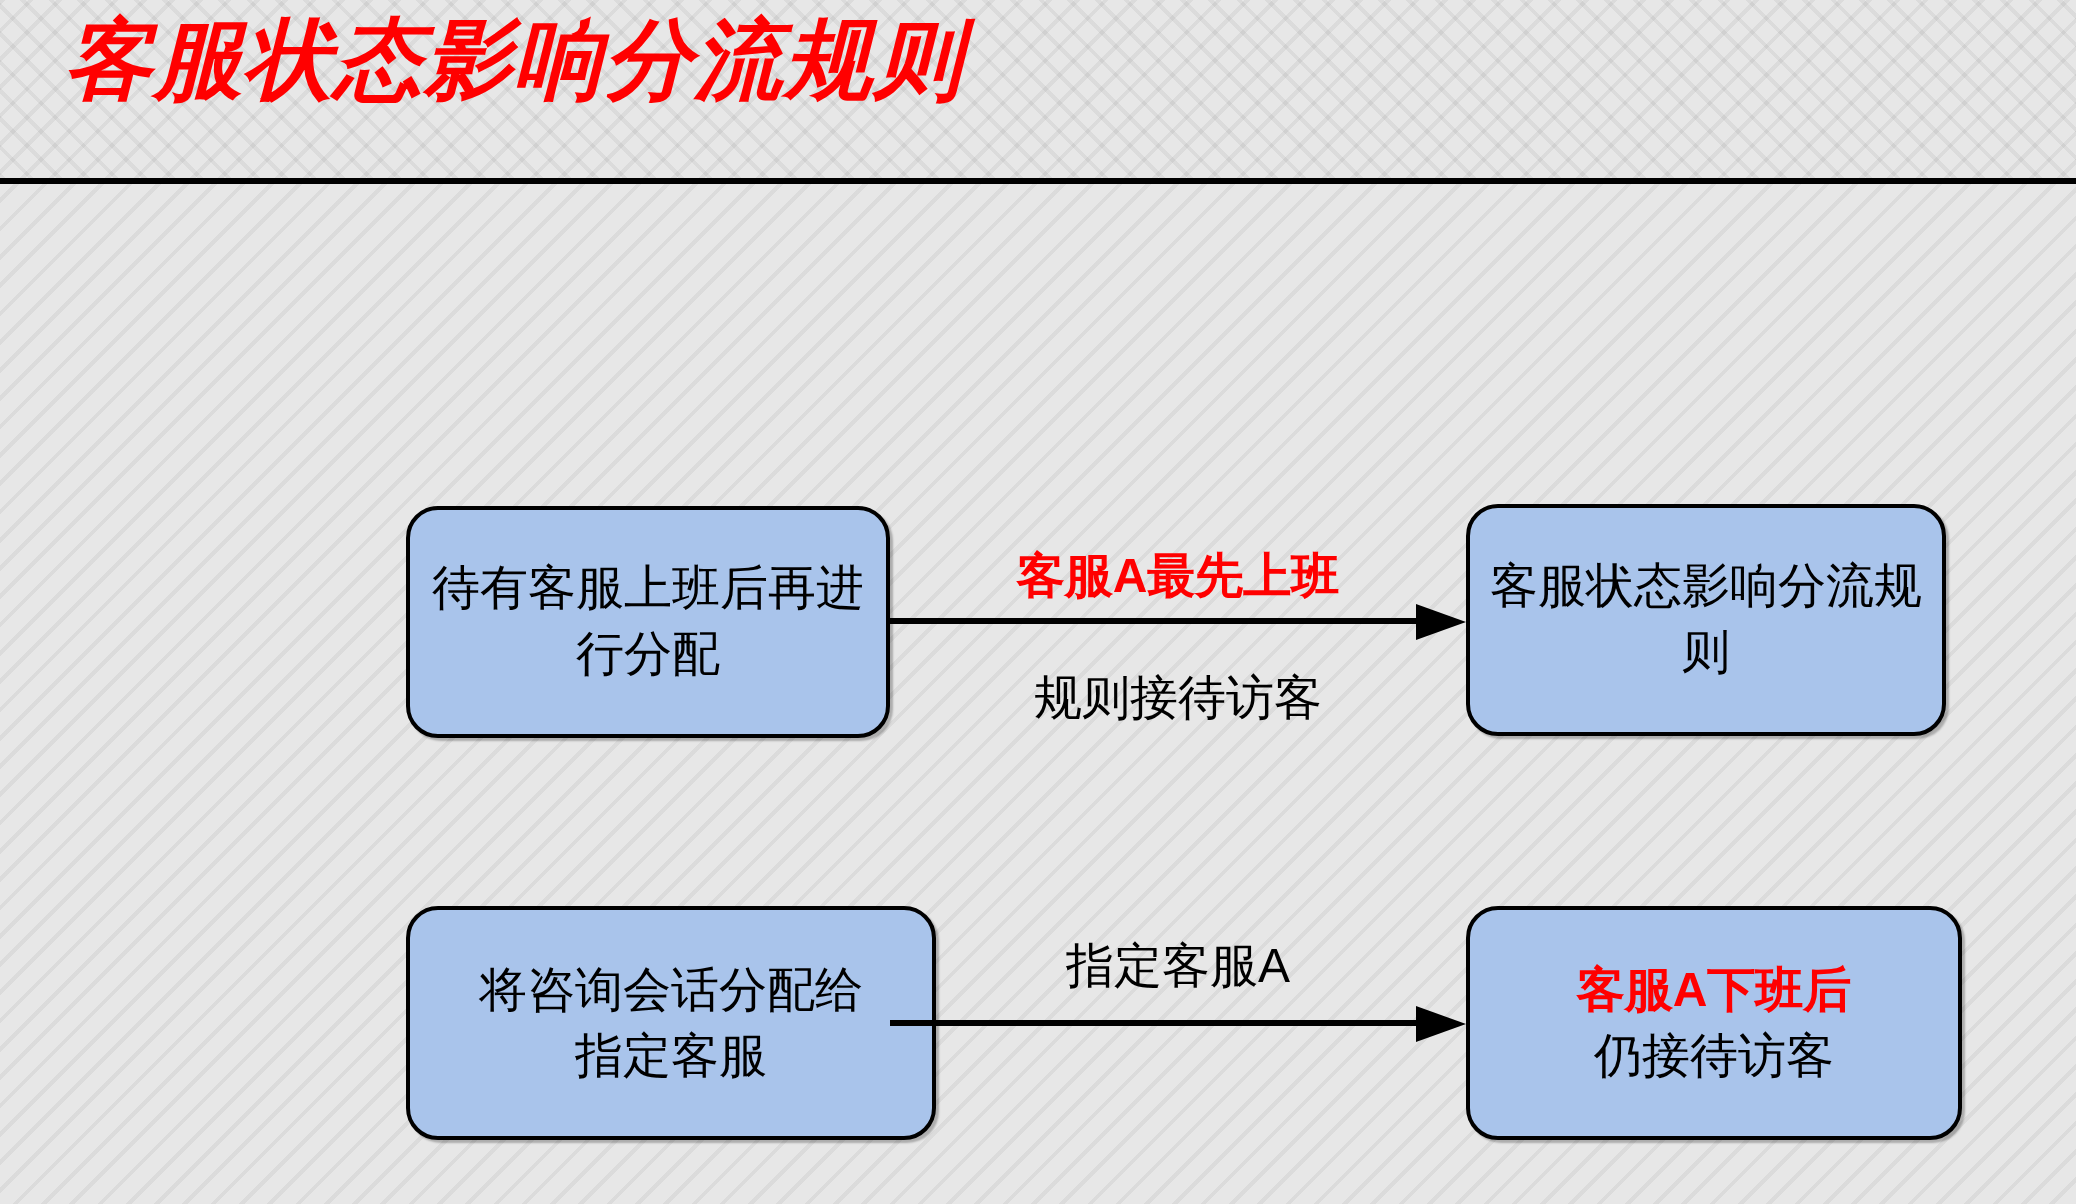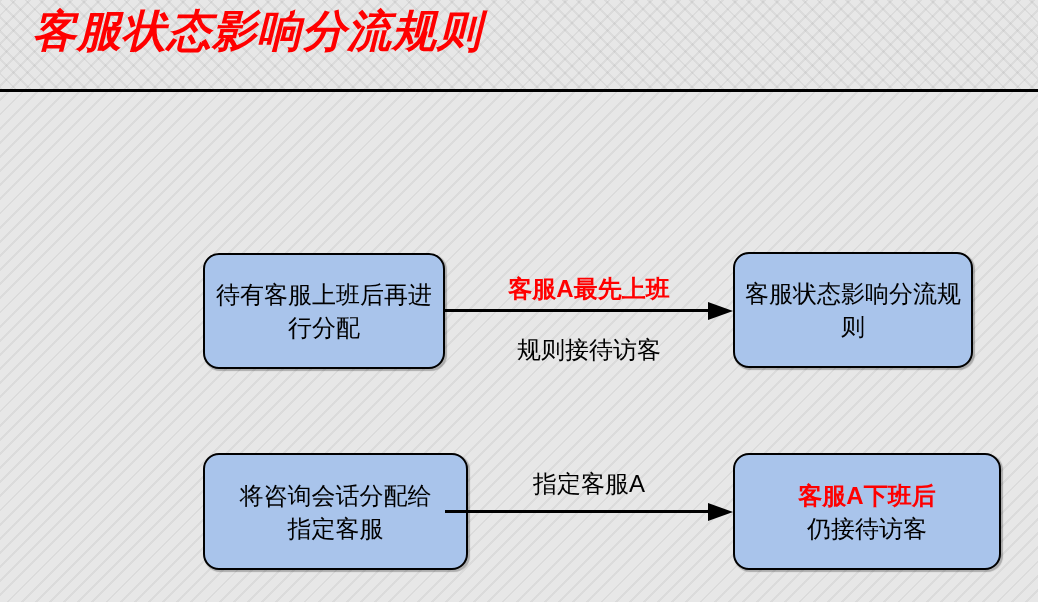--- a/index.html
+++ b/index.html
@@ -50,21 +50,21 @@
     border-radius:16px;
     display:flex;flex-direction:column;align-items:center;justify-content:center;
     text-align:center;
     font-size:24px;line-height:33px;color:var(--text);
     box-shadow:1.5px 1.5px 1px rgba(0,0,0,0.25);
   }
   .node .red-line{color:var(--accent-red);font-weight:bold;}
   .box1{left:203px;top:253px;width:242px;height:116px;}
   .box2{left:733px;top:252px;width:240px;height:116px;}
   .box3{left:203px;top:453px;width:265px;height:117px;}
-  .box4{left:733px;top:453px;width:268px;height:117px;}
+  .box4{left:733px;top:453px;width:248px;height:117px;}
   .arrow-line{
     position:absolute;height:3px;background:var(--line-color);
     left:445px;width:265px;
   }
   .a1{top:309px;}
   .a2{top:510px;}
   .arrow-head{
     position:absolute;width:0;height:0;
     border-top:9px solid transparent;
     border-bottom:9px solid transparent;

